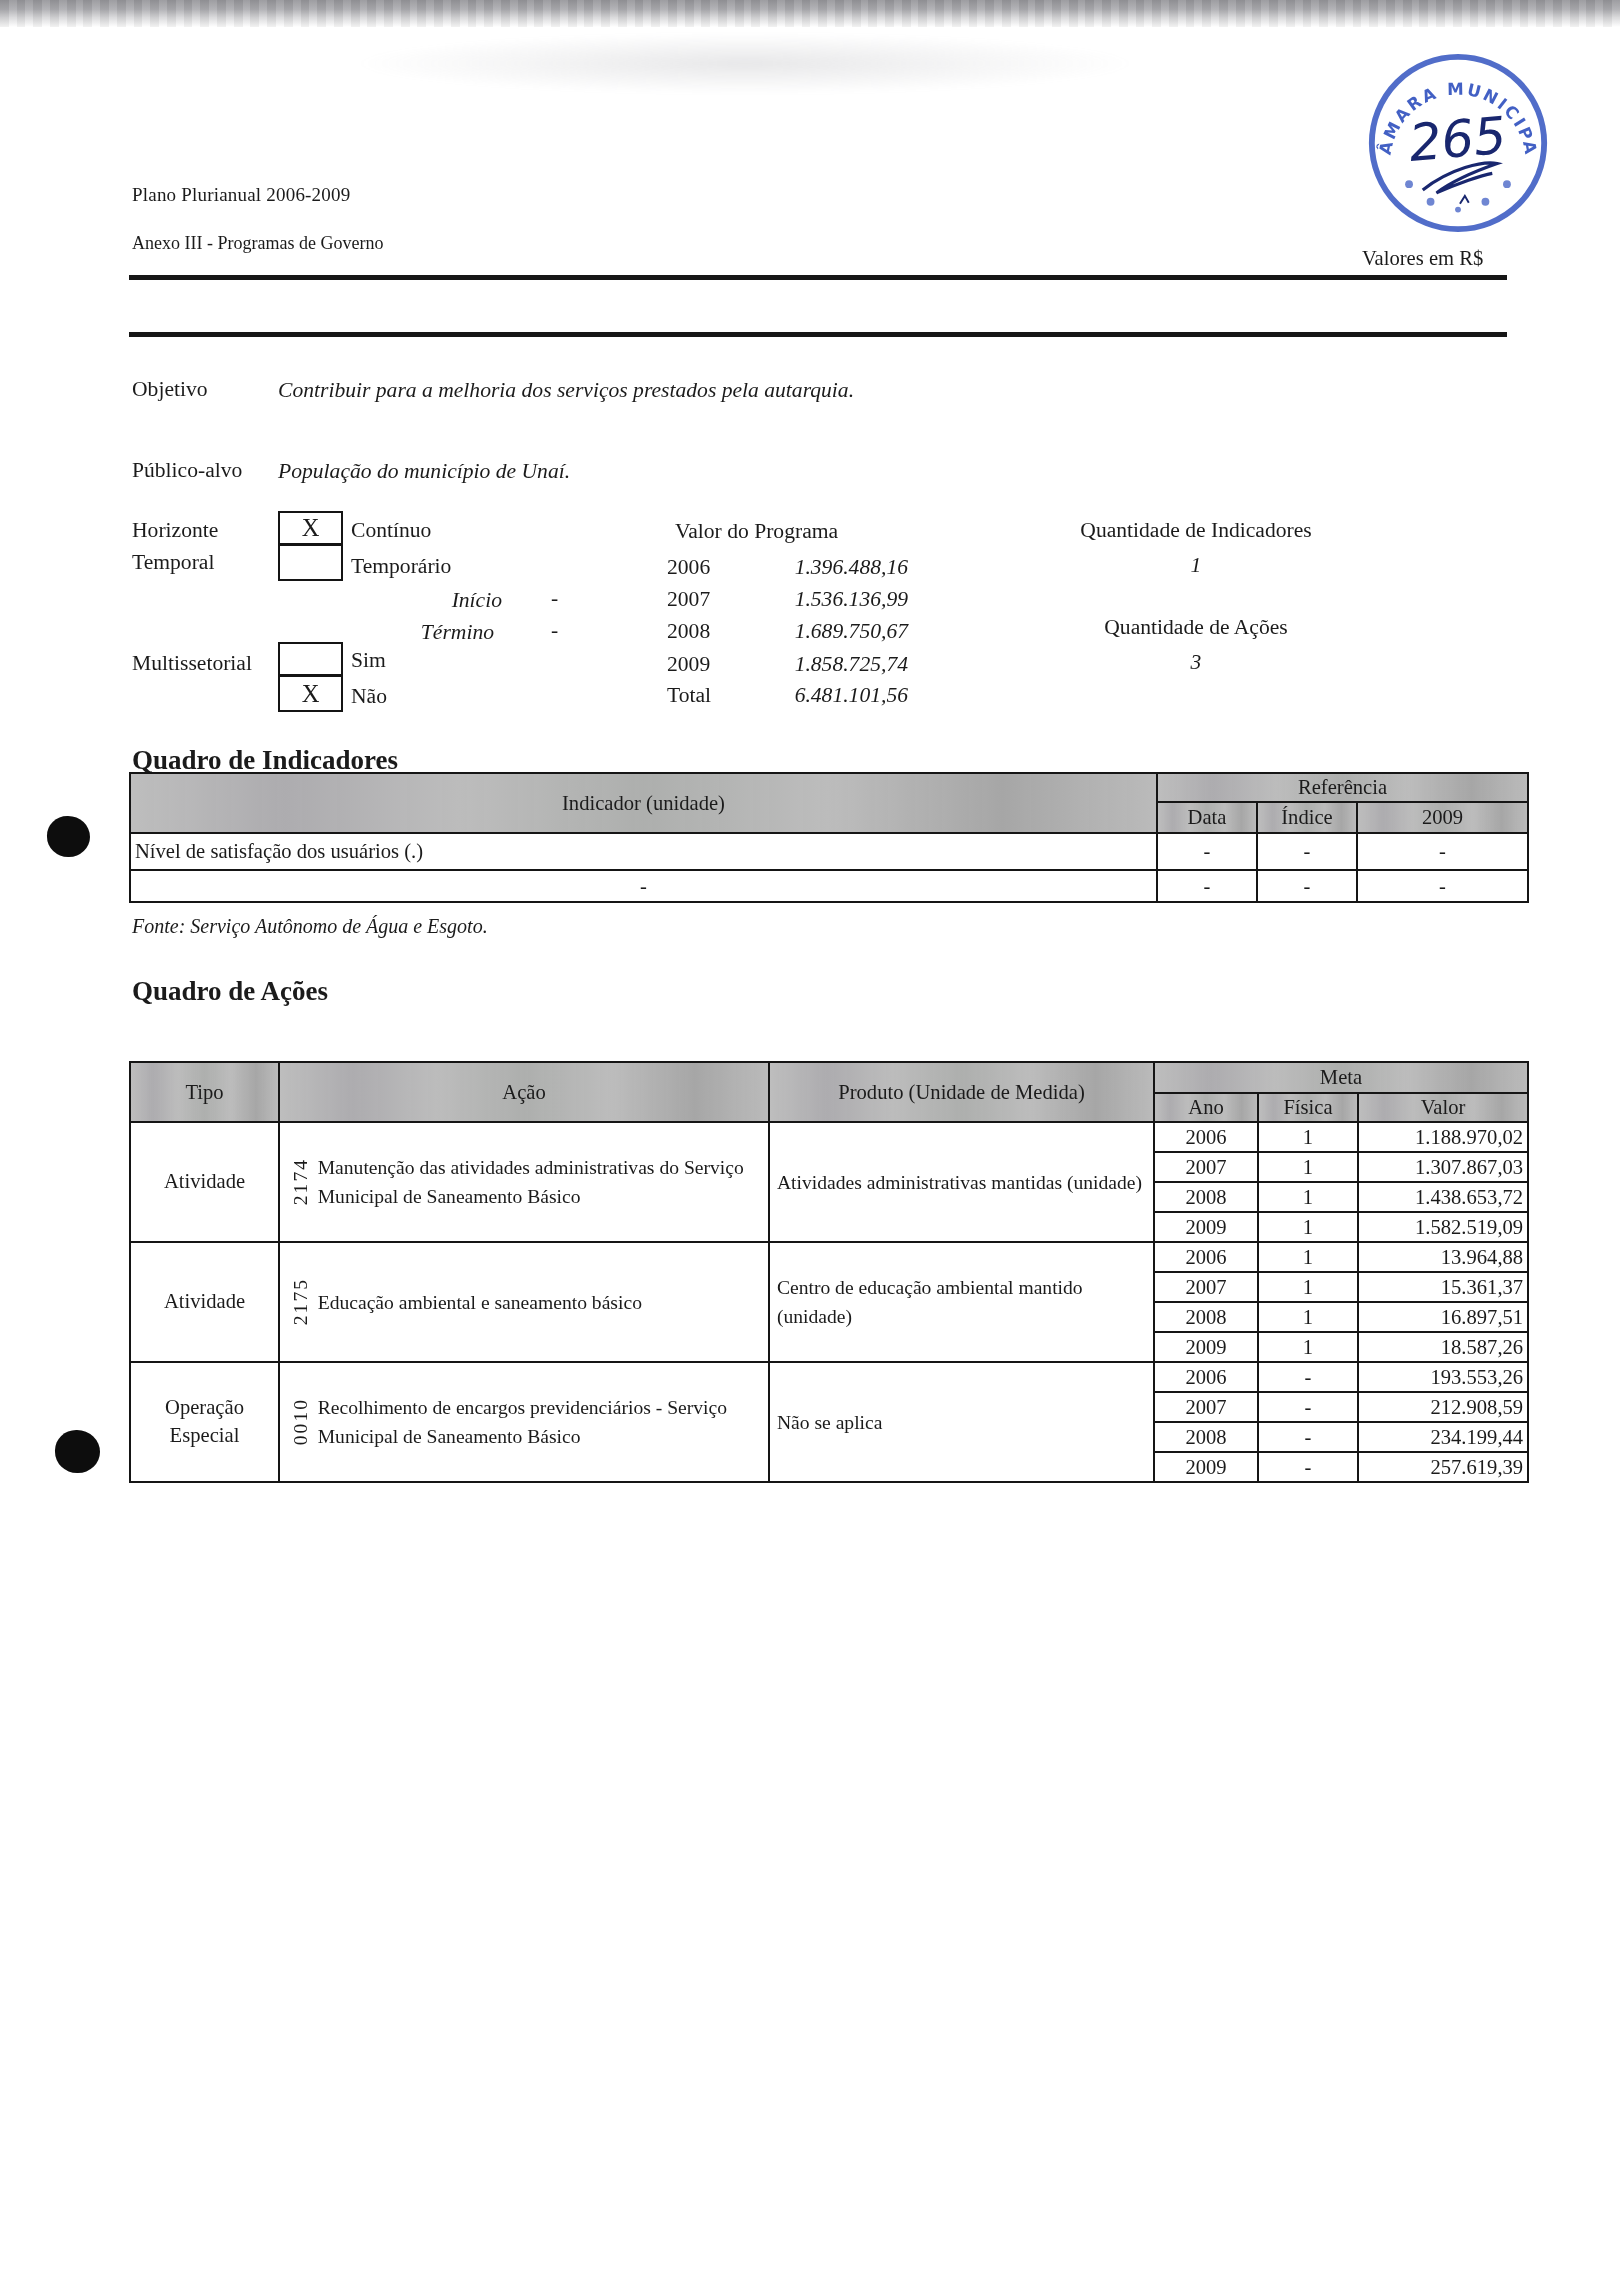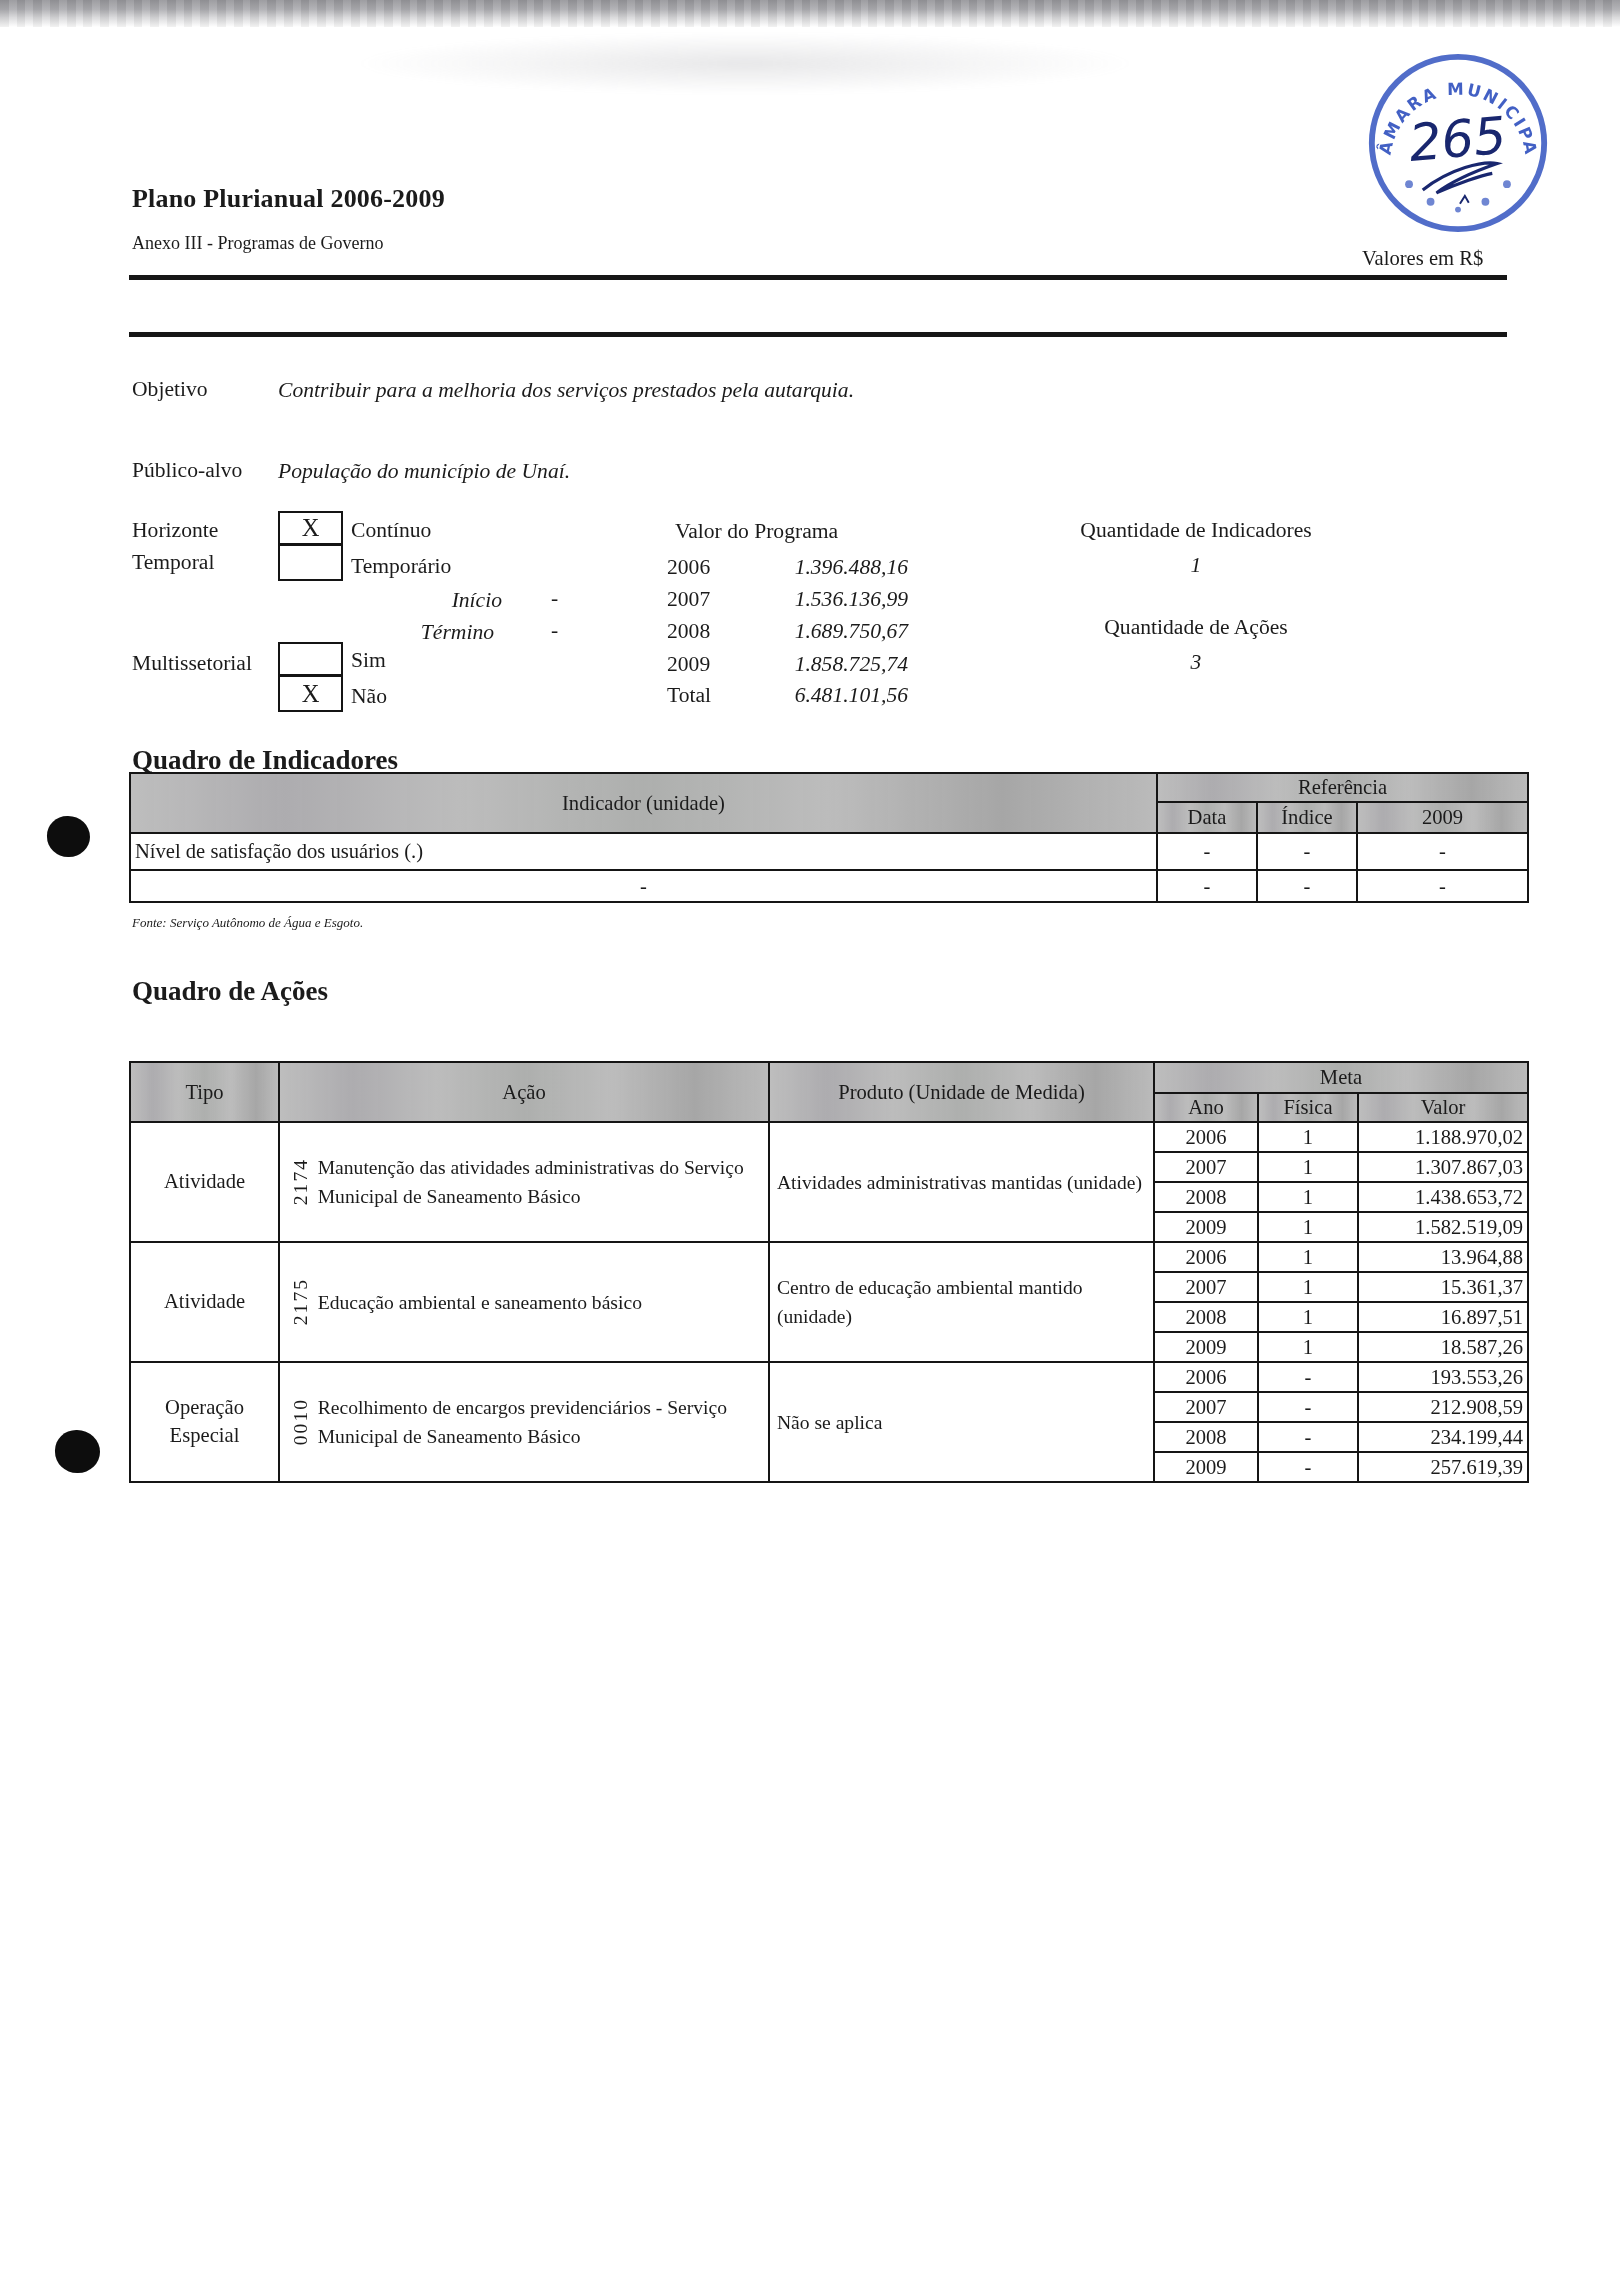--- a/index.html
+++ b/index.html
@@ -17,21 +17,21 @@
     position:absolute;left:353px;top:33px;width:784px;height:61px;
     background:radial-gradient(ellipse at center,rgba(150,150,156,.22),rgba(150,150,156,0) 70%);
     filter:blur(2px);
   }
   .hole{position:absolute;background:#0d0d0d;border-radius:48% 52% 50% 50%;}
   .hole1{left:47px;top:816px;width:43px;height:41px;}
   .hole2{left:55px;top:1430px;width:45px;height:43px;}
   
   .stamp{position:absolute;left:1364px;top:45px;width:188px;height:196px;}
   
-  .doc-title{position:absolute;left:132px;top:184px;font-size:26px;font-weight:bold;letter-spacing:0.2px;}
+  .doc-title{position:absolute;left:132px;top:184px;font-size:19px;font-weight:normal;letter-spacing:0.2px;}
   .doc-subtitle{position:absolute;left:132px;top:233px;font-size:18px;}
   .currency-note{position:absolute;left:1362px;top:247px;width:139px;font-size:20.6px;}
   .rule{position:absolute;left:129px;width:1378px;height:4.9px;background:#161616;}
   .rule1{top:275px;} .rule2{top:332px;}
   
   .prog-row{position:absolute;left:129px;top:278px;width:1378px;height:53px;}
   .prog-row .abs{position:absolute;top:14.7px;font-size:21.6px;white-space:nowrap;}
   .prog-label{left:2.9px;font-weight:bold;}
   .prog-code{left:154px;}
   .prog-name{left:208px;}
@@ -47,21 +47,21 @@
   .dash{position:absolute;font-size:21.6px;}
   
   .vp-title{position:absolute;left:675px;top:519px;font-size:21.6px;}
   .vp-year{position:absolute;left:667px;width:78px;font-size:21.6px;}
   .vp-val{position:absolute;left:716px;width:192px;font-size:21.6px;font-style:italic;text-align:right;}
   
   .qt{position:absolute;left:1054px;width:284px;text-align:center;font-size:21.6px;}
   .qt.it{font-style:italic;}
   
   .sec-title{position:absolute;left:132px;font-size:27px;font-weight:bold;}
-  .fonte{position:absolute;left:132px;top:915px;font-size:13px;font-style:italic;}
+  .fonte{position:absolute;left:132px;top:915px;font-size:20px;font-style:italic;}
   
   table.qtable{position:absolute;left:129px;border-collapse:collapse;table-layout:fixed;
                border:2.9px solid #151515;background:#fff;}
   .qtable th,.qtable td{border:2px solid #151515;font-weight:normal;padding:0 3.9px;font-size:20.6px;overflow:hidden;}
   .qtable thead tr:last-child th,.qtable thead th[rowspan]{border-bottom:2.9px solid #151515;}
   .hdr{
     background-color:#b3b3b3;
     background-image:linear-gradient(90deg,rgba(255,255,255,.14) 0%,rgba(120,110,140,.10) 15%,rgba(255,255,255,.12) 32%,
       rgba(110,130,110,.08) 50%,rgba(255,255,255,.12) 68%,rgba(0,0,0,.07) 85%,rgba(255,255,255,.10) 100%);
     text-align:center;

